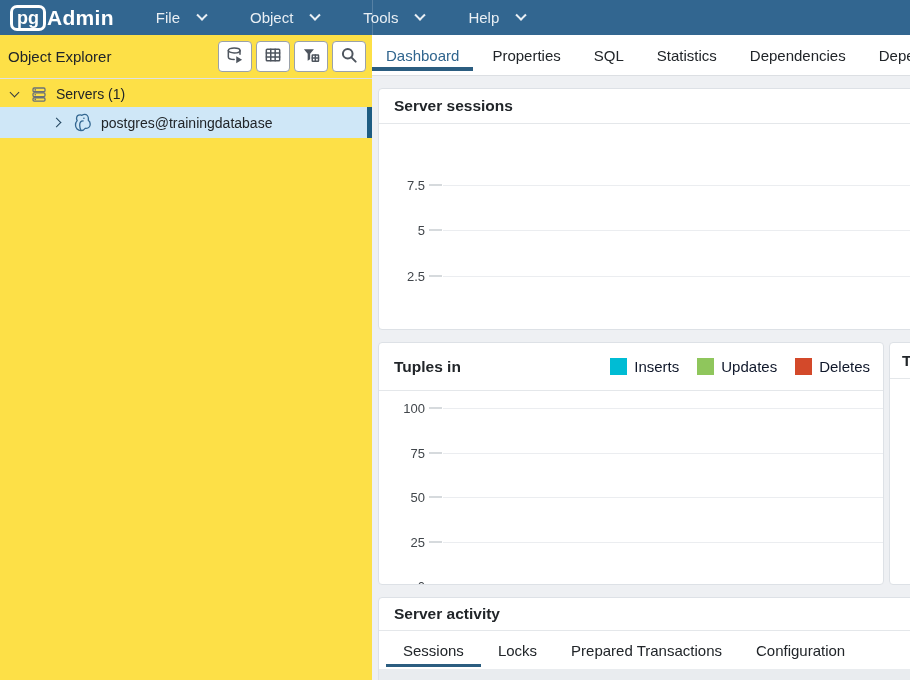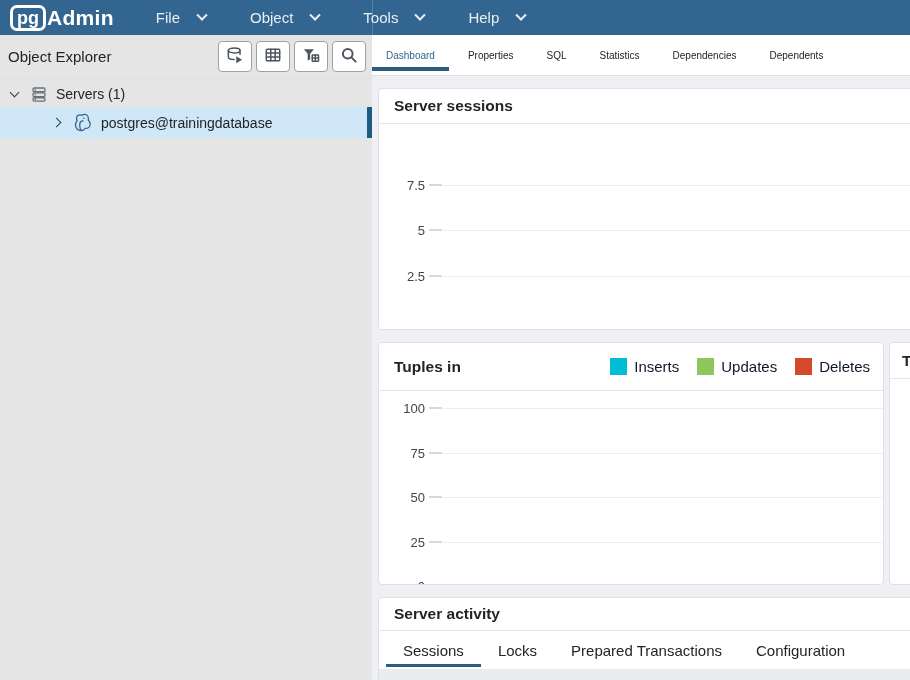--- a/index.html
+++ b/index.html
@@ -16,21 +16,21 @@
   .pg-admin { color:#fff; font-weight:bold; font-size:21px; letter-spacing:.3px; margin-left:1px; }
   .menus { display:flex; margin-left:42px; gap:44px; }
   .menu-item { display:flex; align-items:center; gap:18px; color:#e9eff4;
                font-size:15px; cursor:pointer; }
   .chev { width:8px; height:8px; border-right:2px solid #e9eff4;
           border-bottom:2px solid #e9eff4; transform:rotate(45deg) translate(-2px,-2px); }
   .nav-seam { position:absolute; left:372px; top:0; width:1px; height:35px;
               background:rgba(255,255,255,.18); }
 
   
-  .left-panel { position:absolute; left:0; top:35px; width:372px; height:645px; background:#e5e5e5; }
+  .left-panel { position:absolute; left:0; top:35px; width:372px; height:645px; background:#fde047; }
   .oe-header { position:relative; height:44px; border-bottom:1px solid #dde1e5;
                display:flex; align-items:center; }
   .oe-title { font-size:15px; color:#212529; margin-left:8px; }
   .oe-toolbar { position:absolute; right:6px; top:6px; display:flex; gap:4px; }
   .tool-btn { width:34px; height:31px; border:1px solid #9aa1a9; border-radius:4px;
               background:#fff; display:flex; align-items:center; justify-content:center; cursor:pointer; }
   .tool-btn svg { stroke:#4e555e; fill:none; stroke-width:1.8; stroke-linecap:round; stroke-linejoin:round; }
 
   .tree { margin-top:1px; }
   .tree-row { position:relative; display:flex; align-items:center; height:27px;
@@ -45,21 +45,21 @@
               border-bottom:1.8px solid #21445e; transform:rotate(-45deg);
               margin-left:29px; }
   .tree-icon { margin-left:12px; display:flex; align-items:center; }
   .tree-label { margin-left:8px; }
 
   
   .main-bg { position:absolute; left:372px; top:76px; width:538px; height:604px; background:#eef0f3; }
   .tabbar { position:absolute; left:372px; top:35px; width:538px; height:41px; background:#fff;
             border-bottom:1px solid #dcdfe3; display:flex; overflow:hidden; }
   .tab { position:relative; padding:0 14px; margin-right:5px; display:flex; align-items:center;
-         font-size:10px; color:#212529; white-space:nowrap; cursor:pointer; }
+         font-size:15px; color:#212529; white-space:nowrap; cursor:pointer; }
   .tab.active { color:#30658e; }
   .tab.active::after { content:""; position:absolute; left:0; right:0; bottom:4px;
          height:4px; background:#2b5d80; }
 
   
   .panel { position:absolute; background:#fff; border:1px solid #dde1e6; border-radius:4px; overflow:hidden; }
   .panel-header { display:flex; align-items:center; border-bottom:1px solid #e4e7ea;
                   font-size:15.5px; font-weight:bold; color:#212529; }
   #panel-sessions { left:378px; top:88px; width:1014px; height:242px; }
   #panel-sessions .panel-header { height:35px; padding-left:15px; }

